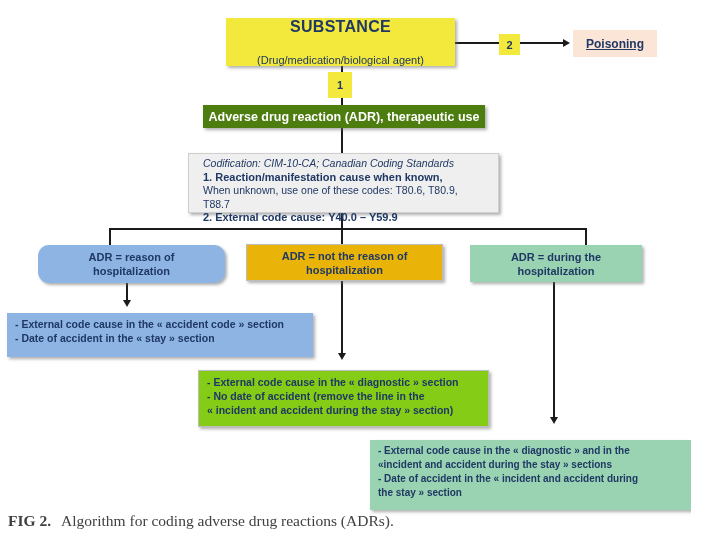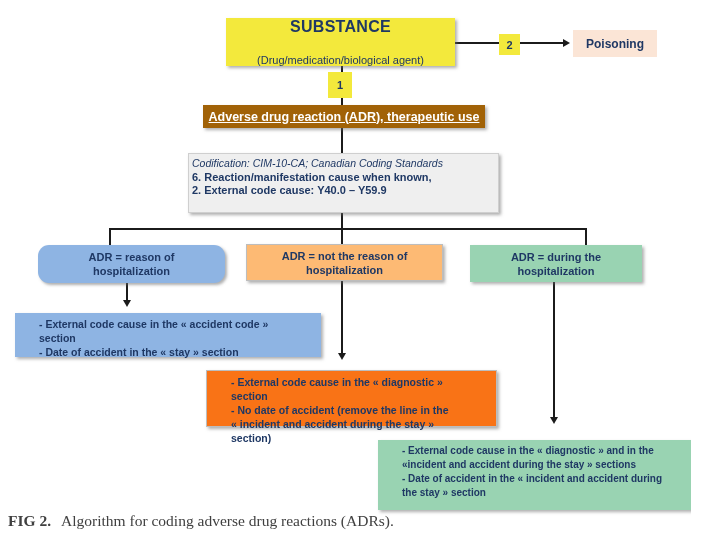--- a/index.html
+++ b/index.html
@@ -19,64 +19,63 @@
     background:#F3E93C;
     display:flex;flex-direction:column;align-items:center;justify-content:center;
   }
   .substance .title{font-size:16px;font-weight:bold;letter-spacing:0.3px;}
   .substance .subtitle{font-size:11px;margin-top:18px;}
   
   .poisoning{
     left:573px;top:30px;width:84px;height:27px;
     background:#FBE5D6;
     display:flex;align-items:center;justify-content:center;
-    font-size:12px;font-weight:bold;
+    font-size:12px;font-weight:bold;text-decoration:underline;
   }
   
   .badge{
     position:absolute;background:#F3E93C;color:#1F3864;
     font-size:11px;font-weight:bold;
     display:flex;align-items:center;justify-content:center;
   }
   .badge1{left:328px;top:72px;width:24px;height:26px;}
   .badge2{left:499px;top:34px;width:21px;height:21px;}
   
   .adr-header{
     left:203px;top:105px;width:282px;height:23px;
-    background:#a16207;color:#ffffff;
+    background:#4d7c0f;color:#ffffff;
     font-size:12.5px;font-weight:bold;
-    display:flex;align-items:center;justify-content:center;text-decoration:underline;
+    display:flex;align-items:center;justify-content:center;
   }
   
   .codification{
     left:188px;top:153px;width:311px;height:60px;
     background:#EFEFEF;border:1px solid #cfcfcf;
-    padding:3px 3px;line-height:13.5px;
+    padding:3px 14px;line-height:13.5px;
     font-size:10.5px;color:#1F3864;
   }
   .codification .it{font-style:italic;}
   .codification .b{font-weight:bold;font-size:11px;}
   
   .branch{
     font-size:11px;font-weight:bold;color:#1F3864;
     text-align:center;white-space:pre-line;line-height:14px;
     display:flex;align-items:center;justify-content:center;
   }
   .branch.blue{left:38px;top:245px;width:187px;height:38px;background:#8EB4E3;border-radius:11px;}
-  .branch.white{left:246px;top:244px;width:197px;height:37px;background:#fdba74;border:1px solid #bdbdbd;}
+  .branch.white{left:246px;top:244px;width:197px;height:37px;background:#eab308;border:1px solid #bdbdbd;}
   .branch.green{left:470px;top:245px;width:172px;height:37px;background:#99D3B2;}
   
   .detail{
     font-size:10.5px;font-weight:bold;color:#1F3864;
     white-space:pre-line;line-height:14px;
-    padding:4px 24px;
-    margin-left:8px;
+    padding:4px 8px;
   }
   .detail.blue{left:7px;top:313px;width:306px;height:44px;background:#8EB4E3;}
-  .detail.white{left:198px;top:370px;width:291px;height:57px;background:#f97316;border:1px solid #bdbdbd;}
+  .detail.white{left:198px;top:370px;width:291px;height:57px;background:#84cc16;border:1px solid #bdbdbd;}
   .detail.green{left:370px;top:440px;width:332px;height:70px;background:#99D3B2;font-size:10px;}
   
   .vline{position:absolute;width:1.5px;background:#1b1b1b;}
   .hline{position:absolute;height:1.5px;background:#1b1b1b;}
   .ah-down{
     position:absolute;width:0;height:0;
     border-left:4px solid transparent;border-right:4px solid transparent;
     border-top:7px solid #1b1b1b;
   }
   .ah-right{
@@ -121,21 +120,22 @@
 
   <div class="badge badge1">1</div>
   <div class="badge badge2">2</div>
 
   <div class="box poisoning navy-text">Poisoning</div>
 
   <div class="box adr-header shadow">Adverse drug reaction (ADR), therapeutic use</div>
 
   <div class="box codification shadow">
     <div class="it">Codification: CIM-10-CA; Canadian Coding Standards</div>
-    <div class="b">6. Reaction/manifestation cause when known,</div>
+    <div class="b">1. Reaction/manifestation cause when known,</div>
+    <div>When unknown, use one of these codes: T80.6, T80.9, T88.7</div>
     <div class="b">2. External code cause: Y40.0 – Y59.9</div>
   </div>
 
   <div class="box branch blue shadow">ADR = reason of
 hospitalization</div>
   <div class="box branch white shadow">ADR = not the reason of
 hospitalization</div>
   <div class="box branch green shadow">ADR = during the
 hospitalization</div>
 

